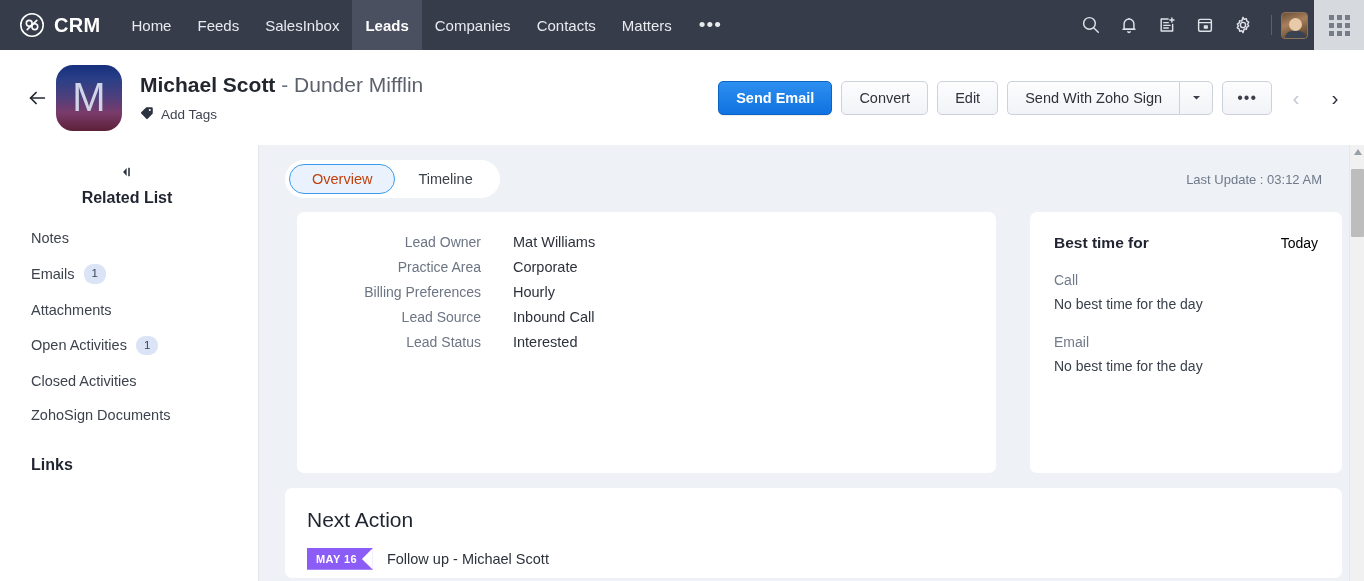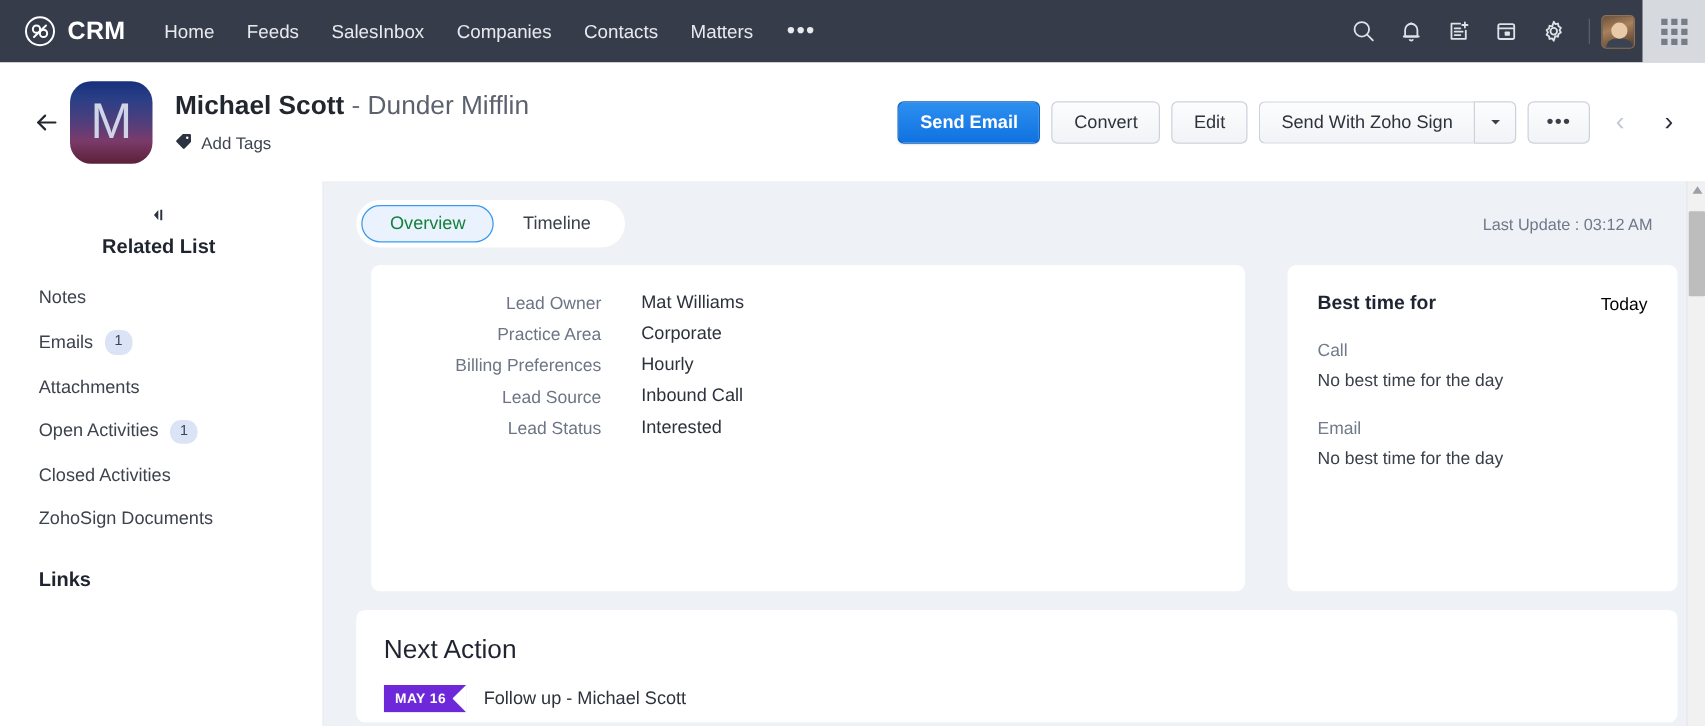--- a/index.html
+++ b/index.html
@@ -157,21 +157,21 @@
     display: flex; align-items: center; padding: 15px 20px 0 26px;
   }
   .tabs {
     display: inline-flex; background: #fff; border-radius: 20px; padding: 4px;
   }
   .tab {
     font-size: 14.5px; color: #3b404b; padding: 6px 22px; border-radius: 16px;
     cursor: pointer; border: 1px solid transparent;
   }
   .tab.active {
-    background: #eaf3fd; border: 1px solid #3b9aef; color: #15803d;
+    background: #eaf3fd; border: 1px solid #3b9aef; color: #c2410c;
   }
   .last-update {
     margin-left: auto; font-size: 13px; color: #70798a; padding-right: 22px;
   }
 
   .cards-row { display: flex; gap: 14px; padding: 14px 22px 0 38px; }
   .card { background: #fff; border-radius: 7px; }
   .card-main { flex: 1; height: 261px; padding: 22px 0 0 0; }
   .card-side { width: 312px; height: 261px; padding: 22px 24px 0 24px; margin-left: 20px; }
 
@@ -191,21 +191,21 @@
   .bt-label { font-size: 14px; color: #707a89; margin-bottom: 8px; }
   .bt-value { font-size: 14px; color: #3a404b; margin-bottom: 22px; }
 
   .card-next {
     margin: 15px 22px 0 26px; background: #fff; border-radius: 7px;
     height: 90px; padding: 20px 24px 0 22px;
   }
   .next-title { font-size: 21px; color: #1f2430; font-weight: 400; }
   .next-row { display: flex; align-items: center; gap: 14px; margin-top: 16px; }
   .ribbon {
-    position: relative; background: #6d28d9; color: #fff; font-size: 11px;
+    position: relative; background: #8b5cf6; color: #fff; font-size: 11px;
     font-weight: 700; letter-spacing: .4px; padding: 5px 16px 3px 9px;
     line-height: 1.25;
     clip-path: polygon(0 0, 100% 0, 100% 100%, 0 100%, 0 100%);
   }
   .ribbon::after {
     content: ''; position: absolute; right: 0; top: 0; bottom: 0; width: 11px;
     background: #fff;
     clip-path: polygon(100% 0, 0 50%, 100% 100%);
   }
   .next-text { font-size: 14.5px; color: #2c313b; }
@@ -240,20 +240,21 @@
           <circle cx="15.8" cy="14.7" r="2.9" fill="none" stroke="#ffffff" stroke-width="1.6"></circle>
         </svg>
       </span>
       <span class="brand-name">CRM</span>
     </div>
 
     <div class="navitems">
       <div class="navitem">Home</div>
       <div class="navitem">Feeds</div>
       <div class="navitem">SalesInbox</div>
+      <div class="navitem active">Leads</div>
       <div class="navitem">Companies</div>
       <div class="navitem">Contacts</div>
       <div class="navitem">Matters</div>
       <div class="navitem dots">•••</div>
     </div>
 
     <div class="nav-right">
       <div class="navicon">
         <svg viewBox="0 0 22 22" width="20" height="20">
             <circle cx="9.3" cy="9.3" r="6.4"></circle>

